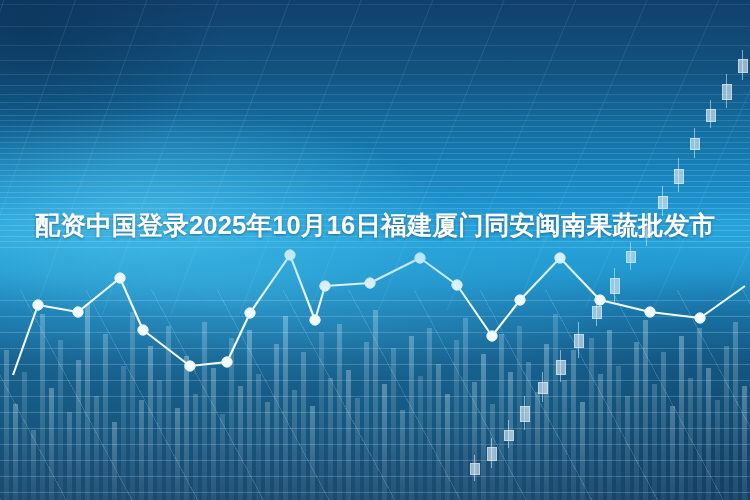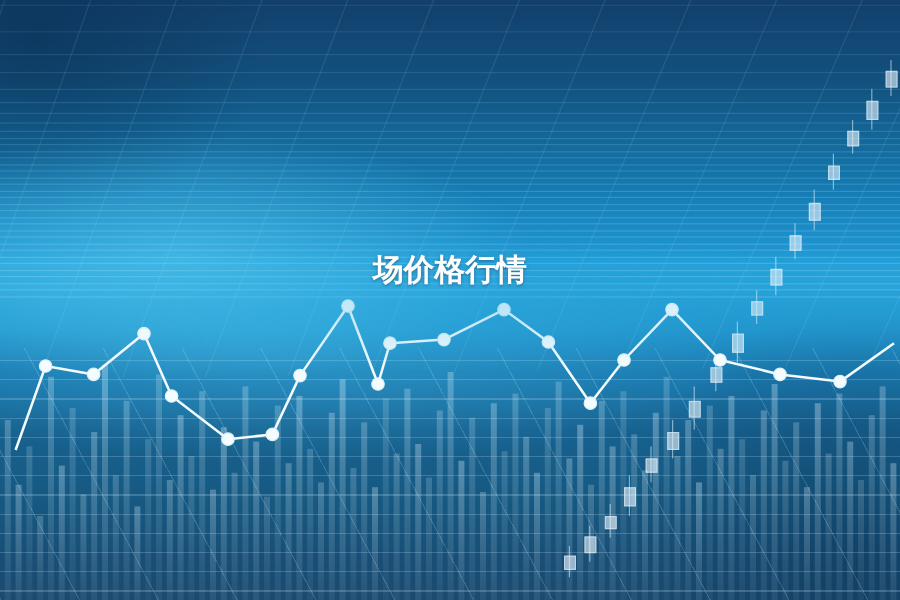--- a/index.html
+++ b/index.html
@@ -305,16 +305,16 @@
         <circle cx="560" cy="258" r="5.2"></circle>
         <circle cx="600" cy="300" r="5.2"></circle>
         <circle cx="650" cy="312" r="5.2"></circle>
         <circle cx="700" cy="318" r="5.2"></circle>
       </g>
   </svg>
 
   <div class="layer" id="veil"></div>
 
   <div id="title-block">
-    <span class="tline">场价格行情</span>
+    <span class="tline">配资中国登录2025年10月16日福建厦门同安闽南果蔬批发市</span>
   </div>
 
 </div>
 
 </body></html>

